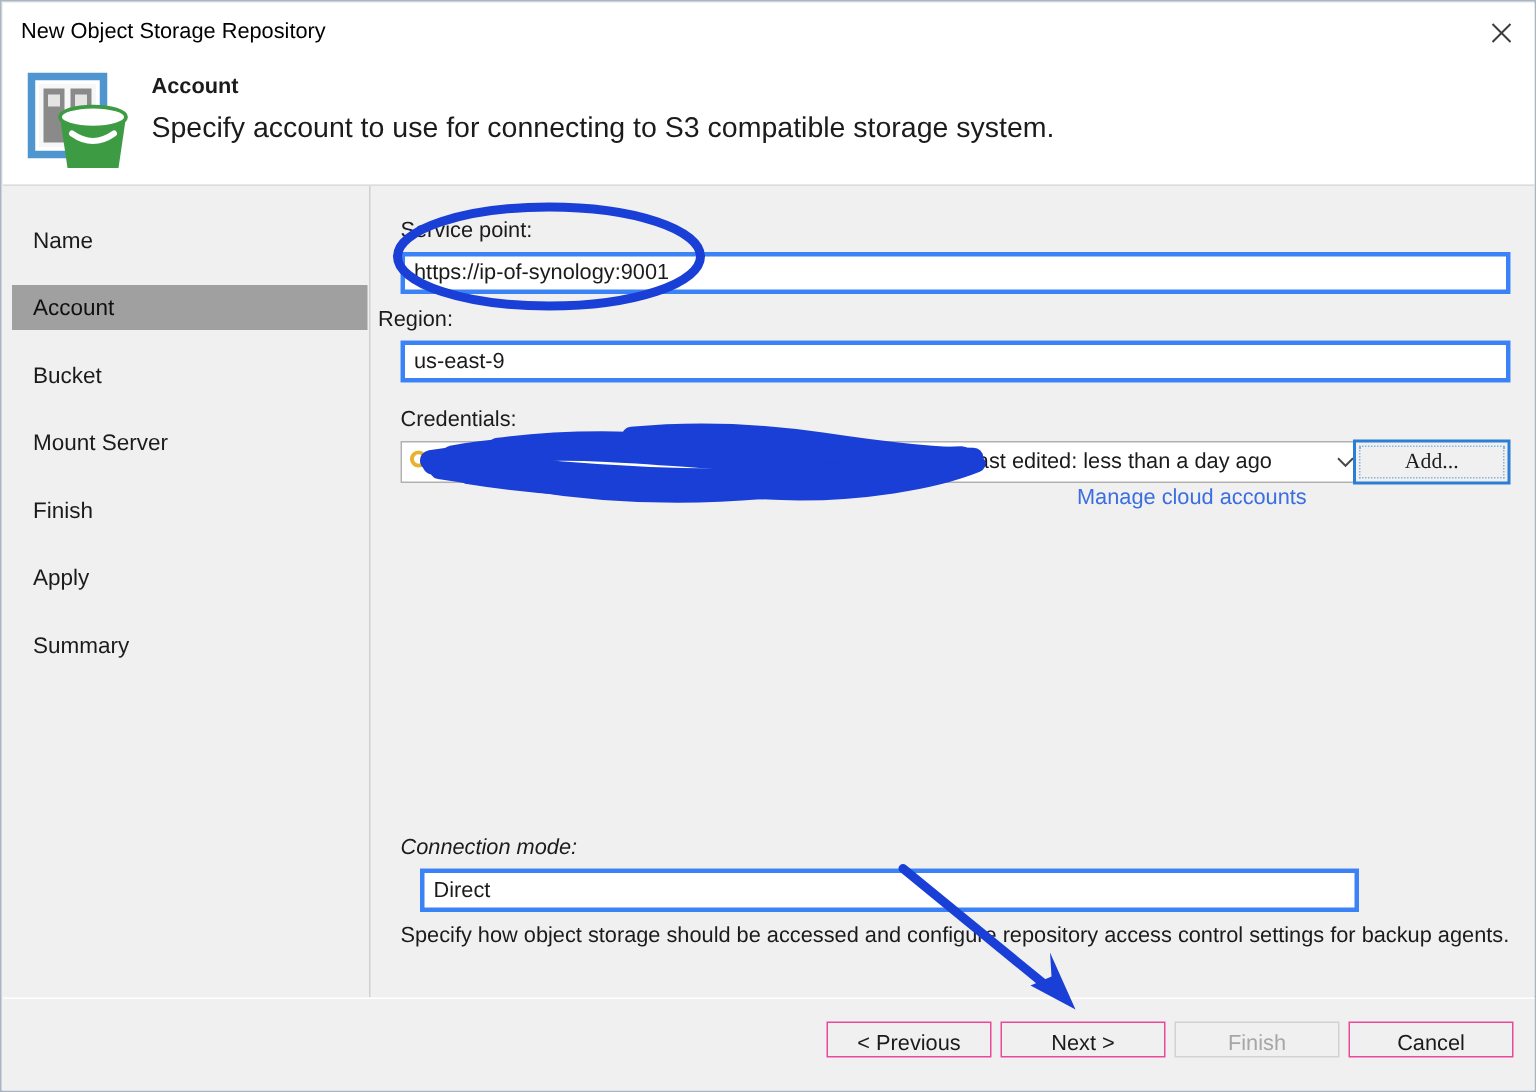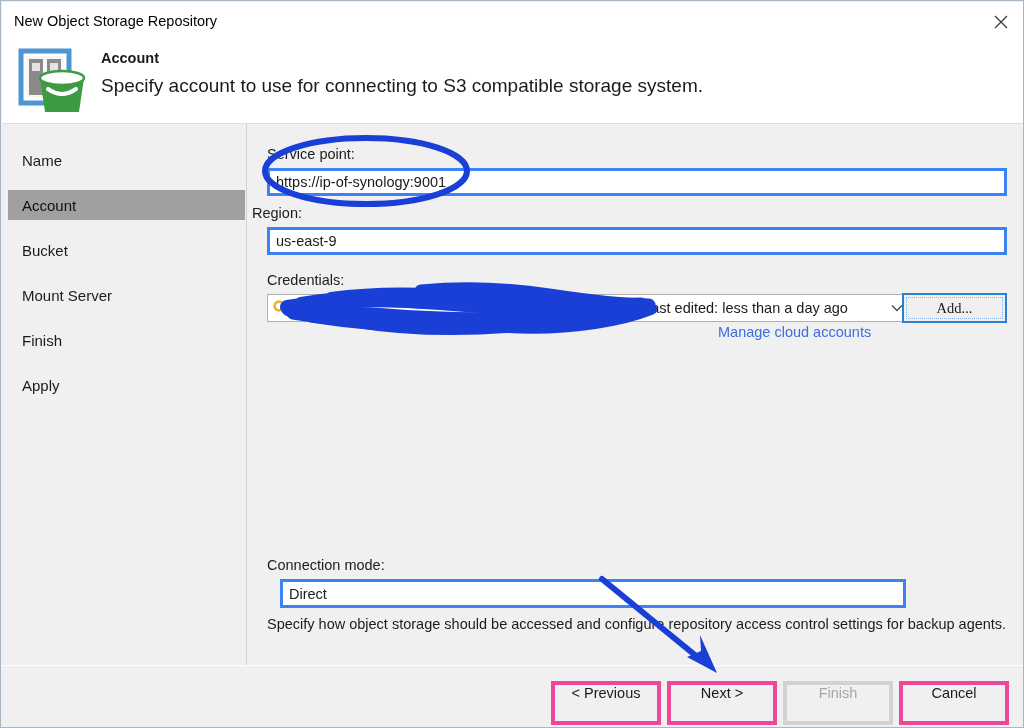--- a/index.html
+++ b/index.html
@@ -230,27 +230,27 @@
     top: 664px;
     width: 1022px;
     height: 63px;
     background: #f0f0f0;
     border-top: 1px solid #ffffff;
     box-sizing: border-box;
   }
   .footer-btn {
     position: absolute;
     top: 15px;
-    height: 44px;
+    height: 24px;
     width: 110px;
     background: #f0f0f0;
-    border: 4px solid #ec4899;
+    border: 1px solid #ec4899;
     box-sizing: border-box;
     display: flex;
-    align-items: flex-start;
+    align-items: flex-end;
     justify-content: center;
     font-size: 14.5px;
     color: #1b1b1b;
     cursor: default;
   }
   .footer-btn.disabled {
     color: #a6a6a6;
     border-color: #d2d2d2;
   }
 
@@ -308,20 +308,23 @@
       </div>
       <div class="nav-item" style="top:156px;align-items:center;">
         <span>Mount Server</span>
       </div>
       <div class="nav-item" style="top:201px;">
         <span>Finish</span>
       </div>
       <div class="nav-item" style="top:234px;margin-top:12px;">
         <span>Apply</span>
       </div>
+      <div class="nav-item" style="top:291px;">
+        <span>Summary</span>
+      </div>
     </div>
 
     <div id="content">
 
       <div class="field-label" style="left:19px; top:22px;">Service point:</div>
       <div class="textbox" style="left:19px; top:44px; width:740px; height:28px;">https://ip-of-synology:9001</div>
 
       <div class="field-label" style="left:4px; top:81px;">Region:</div>
       <div class="textbox" style="left:19px; top:103px; width:740px; height:28px;">us-east-9</div>
 
@@ -339,21 +342,21 @@
         </svg>
       </div>
 
       <div class="btn focused" style="left:654px; top:169px; width:105px; height:30px;font-family:Liberation Serif, serif;">
         <span class="inner-focus"></span>
         <span>Add...</span>
       </div>
 
       <div id="manage-link">Manage cloud accounts</div>
 
-      <div class="field-label" style="left:19px; top:433px;">Connection mode:</div>
+      <div class="field-label" style="left:19px; top:433px;font-style:italic;">Connection mode:</div>
       <div class="textbox" style="left:32px; top:455px; width:626px; height:29px;">Direct</div>
 
       <div class="helptext" style="left:19px; top:490px; width:740px;">
         <span>Specify how object storage should be accessed and configure repository access control settings for</span>
         <span>backup agents.</span>
       </div>
 
     </div>
   </div>
 

